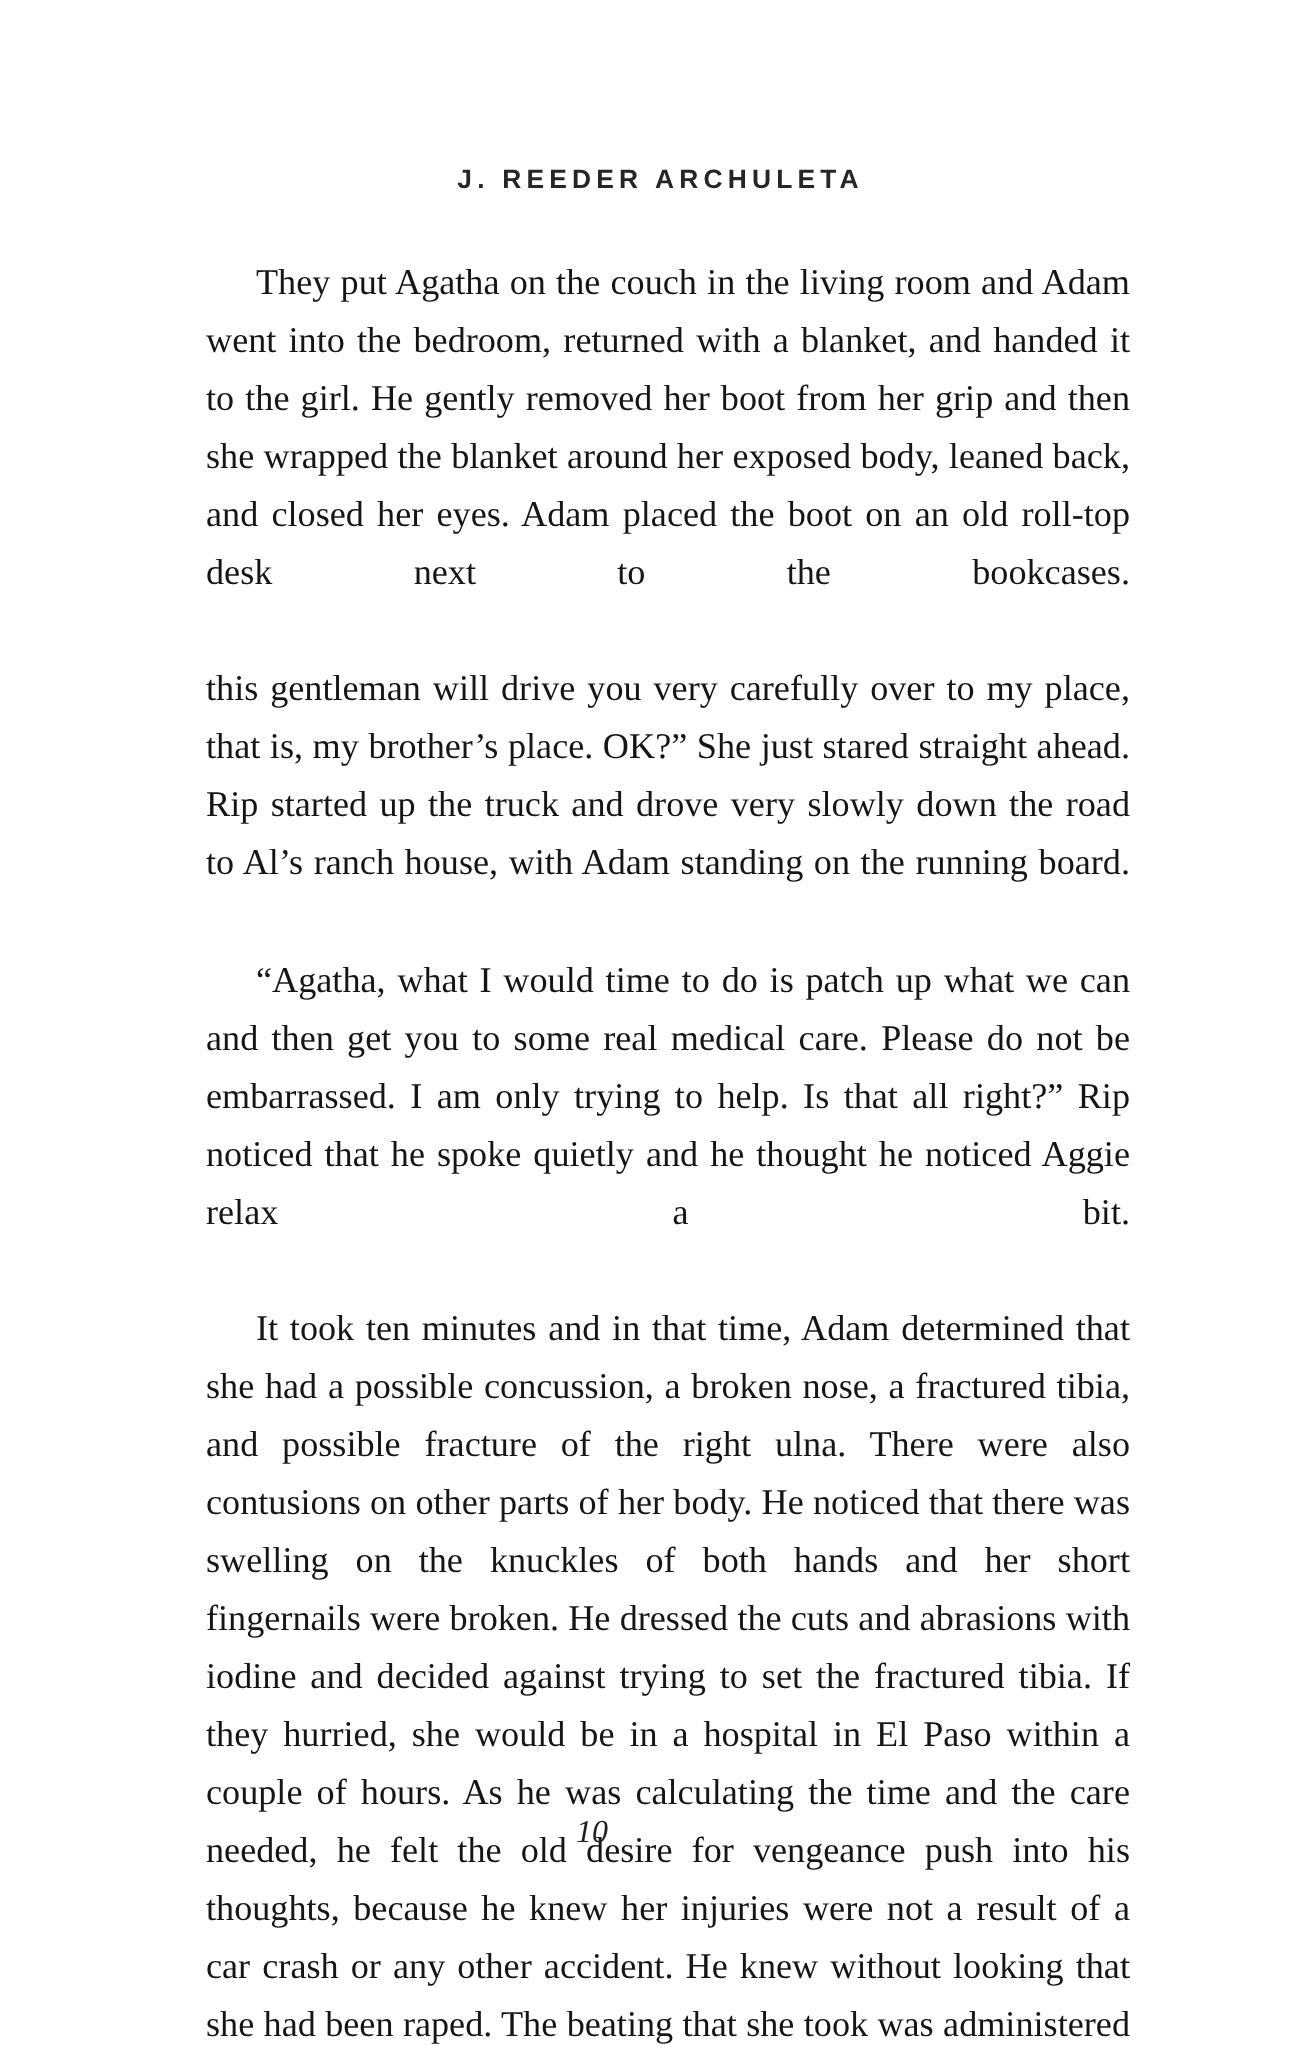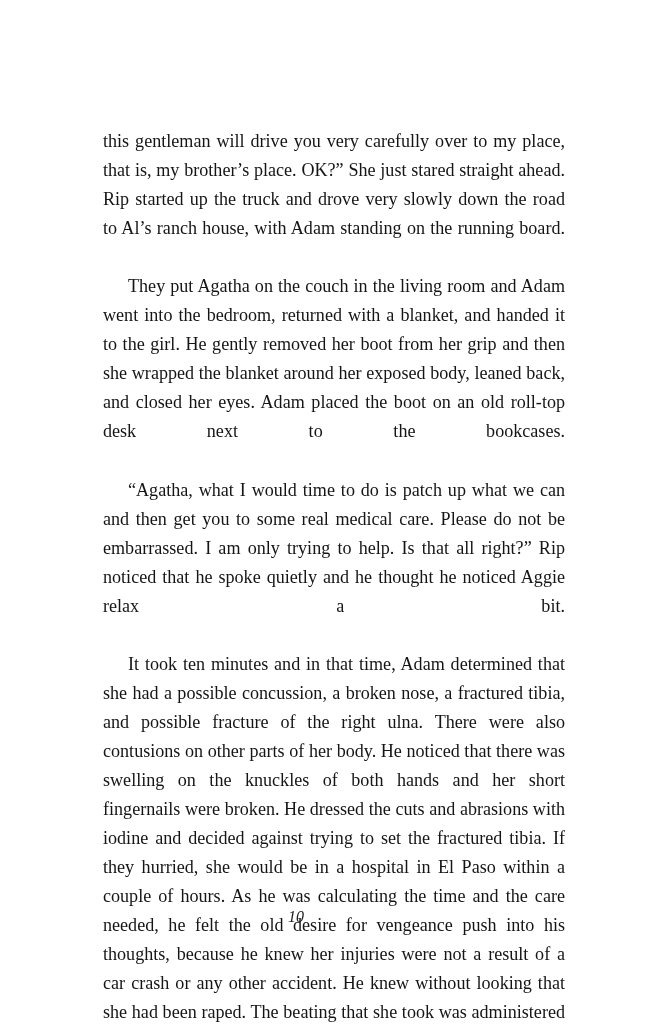--- a/index.html
+++ b/index.html
@@ -78,23 +78,24 @@
     font-style: italic;
     font-size: 16px;
     color: #1f1f1f;
   }
 </style>
 </head>
 <body>
 
 <div class="page">
 
+  <div class="running-header">J. REEDER ARCHULETA</div>
 
   <div class="text-column">
+    <p class="para indent">They put Agatha on the couch in the living room and Adam went into the bedroom, returned with a blanket, and handed it to the girl. He gently removed her boot from her grip and then she wrapped the blanket around her exposed body, leaned back, and closed her eyes. Adam placed the boot on an old roll-top desk next to the bookcases.</p>
     <p class="para">this gentleman will drive you very carefully over to my place, that is, my brother’s place. OK?” She just stared straight ahead. Rip started up the truck and drove very slowly down the road to Al’s ranch house, with Adam standing on the running board.</p>
-    <p class="para indent">They put Agatha on the couch in the living room and Adam went into the bedroom, returned with a blanket, and handed it to the girl. He gently removed her boot from her grip and then she wrapped the blanket around her exposed body, leaned back, and closed her eyes. Adam placed the boot on an old roll-top desk next to the bookcases.</p>
     <p class="para indent">“Agatha, what I would time to do is patch up what we can and then get you to some real medical care. Please do not be embarrassed. I am only trying to help. Is that all right?” Rip noticed that he spoke quietly and he thought he noticed Aggie relax a bit.</p>
     <p class="para indent">It took ten minutes and in that time, Adam determined that she had a possible concussion, a broken nose, a fractured tibia, and possible fracture of the right ulna. There were also contusions on other parts of her body. He noticed that there was swelling on the knuckles of both hands and her short fingernails were broken. He dressed the cuts and abrasions with iodine and decided against trying to set the fractured tibia. If they hurried, she would be in a hospital in El Paso within a couple of hours. As he was calculating the time and the care needed, he felt the old desire for vengeance push into his thoughts, because he knew her injuries were not a result of a car crash or any other accident. He knew without looking that she had been raped. The beating that she took was administered by a sadist. Of that he had no</p>
   </div>
 
   <div class="folio">10</div>
 
 </div>
 
 </body></html>

